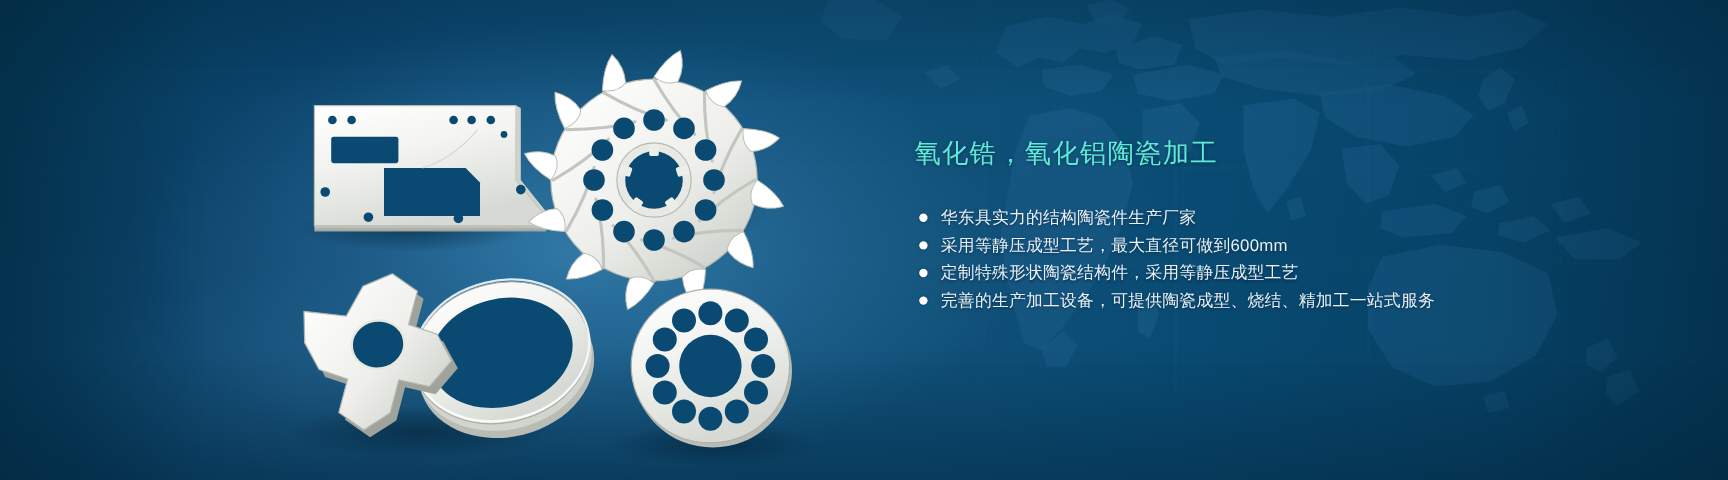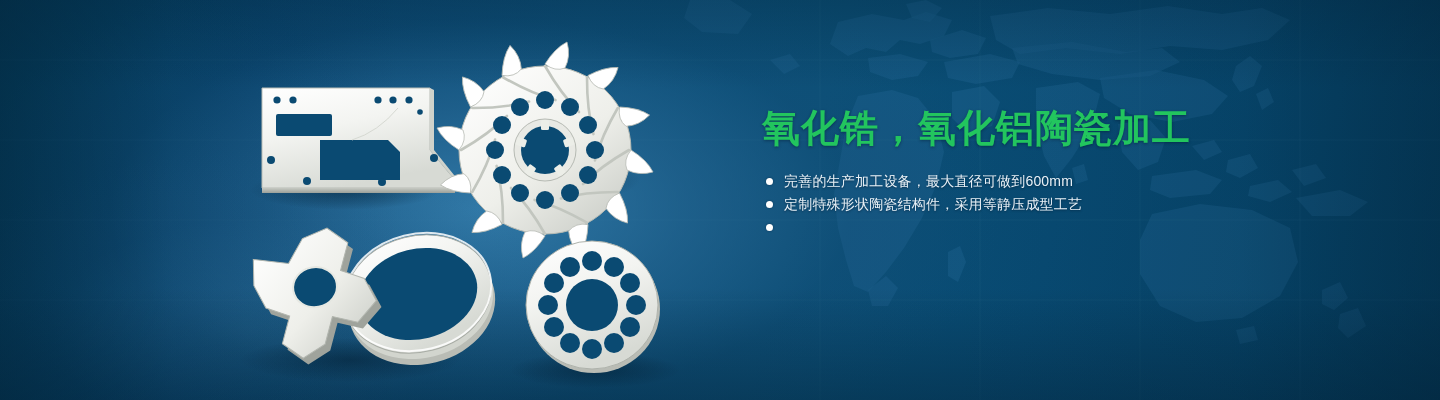--- a/index.html
+++ b/index.html
@@ -73,25 +73,25 @@
   .parts svg { display: block; width: 100%; height: 100%; }
 
   
   .copy {
     position: absolute;
     left: 762px;
     top: 108px;
     width: 620px;
   }
   .headline {
-    color: #22c55e;
-    font-size: 38px;
+    color: #5eead4;
+    font-size: 22px;
     line-height: 40px;
     letter-spacing: 1px;
-    font-weight: 700;
+    font-weight: 400;
     margin: 0 0 22px 0;
     text-shadow: 0 1px 3px rgba(0,20,40,0.45);
     white-space: nowrap;
   }
   .bullets {
     list-style: none;
     margin: 0;
     padding: 0;
   }
   .bullet {
@@ -336,25 +336,30 @@
       </g>
     </svg>
   </div>
 
   <div class="copy">
     <h1 class="headline">氧化锆，氧化铝陶瓷加工</h1>
 
     <ul class="bullets">
       <li class="bullet">
         <span class="dot"></span>
-        <span class="bullet-text">完善的生产加工设备，最大直径可做到600mm</span>
+        <span class="bullet-text">华东具实力的结构陶瓷件生产厂家</span>
+      </li>
+      <li class="bullet">
+        <span class="dot"></span>
+        <span class="bullet-text">采用等静压成型工艺，最大直径可做到600mm</span>
       </li>
       <li class="bullet">
         <span class="dot"></span>
         <span class="bullet-text">定制特殊形状陶瓷结构件，采用等静压成型工艺</span>
       </li>
       <li class="bullet">
         <span class="dot"></span>
+        <span class="bullet-text">完善的生产加工设备，可提供陶瓷成型、烧结、精加工一站式服务</span>
       </li>
     </ul>
   </div>
 
 </div>
 
 </body></html>

